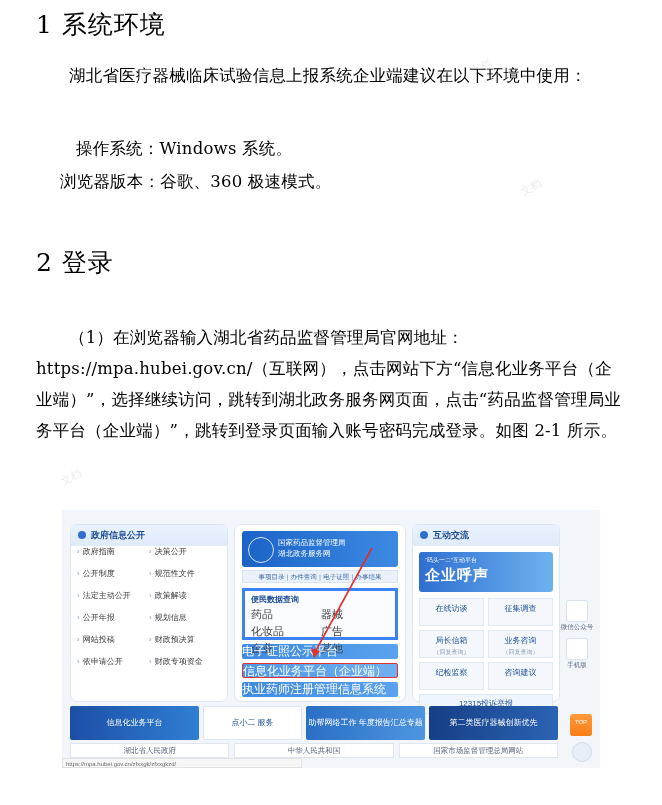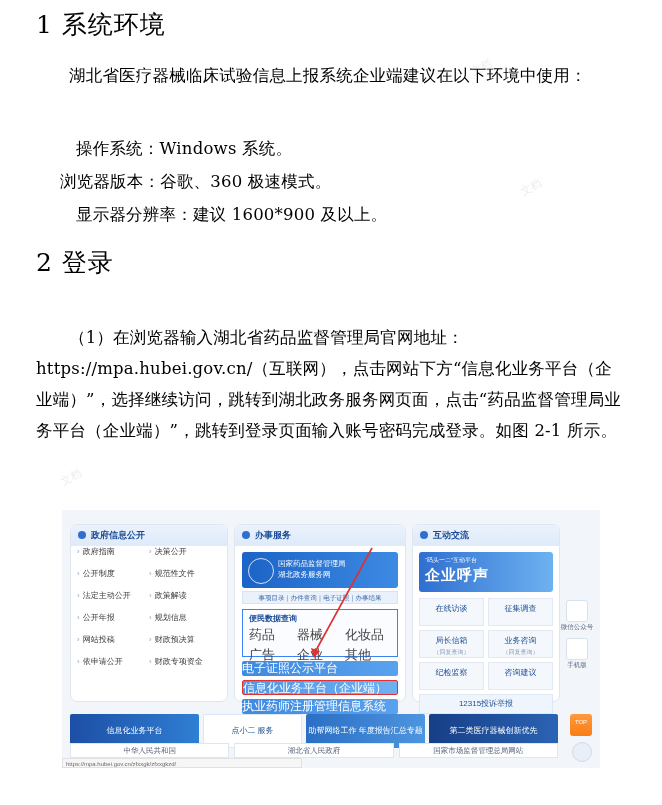--- a/index.html
+++ b/index.html
@@ -133,36 +133,36 @@
     height: 11px;
     background: #eaf1fb;
     border: 1px solid #d6e4f6;
     color: #3b6ba8;
     font-size: 6.5px;
     line-height: 11px;
     text-align: center;
   }
   .svc-box {
     margin: 5px 7px 0 7px;
-    border: 1px solid #3b82f6;
+    border: 3px solid #3b82f6;
     background: #fafcff;
     height: 46px;
   }
   .svc-title {
     font-size: 8px;
     color: #1a4b96;
     padding: 3px 0 2px 6px;
     font-weight: bold;
   }
   .svc-grid {
     display: grid;
-    grid-template-columns: 1fr 1fr 1fr;
+    grid-template-columns: 1fr 1fr;
     gap: 2px;
     padding: 0 6px;
-    font-size: 13px;
+    font-size: 11px;
     color: #444;
   }
   .blue-bar {
     margin: 4px 7px 0 7px;
     height: 15px;
     line-height: 15px;
     text-align: left;
     font-size: 12px;
     color: #fff;
     background: linear-gradient(to right,#3f8ae0,#5aa2ee);
@@ -219,21 +219,21 @@
   
   #rail { position: absolute; right: 6px; top: 90px; width: 34px; text-align: center; }
   .rail-item { margin-bottom: 6px; font-size: 6.5px; color: #5a6b80; }
   .rail-icon {
     width: 20px; height: 20px; margin: 0 auto 1px auto;
     background: #ffffff; border: 1px solid #d8e2ee; border-radius: 3px;
   }
   
   .carousel {
     position: absolute;
-    left: 8px; top: 204px; width: 488px; height: 34px;
+    left: 8px; top: 196px; width: 488px; height: 34px;
     display: grid; grid-template-columns: 1.3fr 1fr 1.2fr 1.3fr; gap: 4px;
   }
   .car {
     border-radius: 2px;
     font-size: 8px; color: #fff;
     display: flex; align-items: center; justify-content: center;
     text-align: center; line-height: 10px;
   }
   .car1 { background: linear-gradient(to right,#1c4fa5,#2f7fd4); }
   .car2 { background: #ffffff; color: #1d4f93; border: 1px solid #dbe6f4; }
@@ -291,21 +291,20 @@
 <div class="page">
 
   <h1 class="section" id="sec1-title">
     <span>1</span>
     <span>系统环境</span>
   </h1>
 
   <p class="body" id="para1">湖北省医疗器械临床试验信息上报系统企业端建议在以下环境中使用：</p>
   <p class="body" id="os-line">操作系统：Windows 系统。</p>
   <p class="body" id="brw-line">浏览器版本：谷歌、360 极速模式。</p>
-  <p class="body" id="res-line">显示器分辨率：建议 1600*900 及以上。</p>
 
   <h1 class="section" id="sec2-title">
     <span>2</span>
     <span>登录</span>
   </h1>
 
   <p class="body" id="para2">（1）在浏览器输入湖北省药品监督管理局官网地址：https://mpa.hubei.gov.cn/（互联网），点击网站下方“信息化业务平台（企业端）”，选择继续访问，跳转到湖北政务服务网页面，点击“药品监督管理局业务平台（企业端）”，跳转到登录页面输入账号密码完成登录。如图 2-1 所示。</p>
 
   <div class="wm" style="left:470px; top:60px;">文档</div>
   <div class="wm" style="left:520px; top:180px;">文档</div>
@@ -330,24 +329,20 @@
           <div class="lnk">公开年报</div>
           <div class="lnk">规划信息</div>
           <div class="lnk">网站投稿</div>
           <div class="lnk">财政预决算</div>
           <div class="lnk">依申请公开</div>
           <div class="lnk">财政专项资金</div>
         </div>
       </div>
 
       <div class="panel" id="panelB">
-        <div class="panel-head">
-          <span class="dot"></span>
-          <span>办事服务</span>
-        </div>
         <div class="gov-banner">
           <div class="gb-seal"></div>
           <div class="gb-txt">
             <div>国家药品监督管理局</div>
             <div>湖北政务服务网</div>
           </div>
         </div>
         <div class="gov-sub">事项目录｜办件查询｜电子证照｜办事结果</div>
         <div class="svc-box">
           <div class="svc-title">便民数据查询</div>
@@ -419,22 +414,22 @@
         <div class="car car2">点小二  服务</div>
         <div class="car car3">助帮网络工作
 年度报告汇总专题</div>
         <div class="car car4">第二类医疗器械创新优先</div>
       </div>
 
       <div class="top-btn">TOP</div>
       <div class="circ-btn"></div>
 
       <div class="footer">
+        <div class="foot">湖北省人民政府</div>
         <div class="foot">中华人民共和国</div>
-        <div class="foot">湖北省人民政府</div>
         <div class="foot">国家市场监督管理总局网站</div>
       </div>
 
       <div class="statusbar">https://mpa.hubei.gov.cn/zfxxgk/zfxxgkzd/</div>
 
       <svg class="arrow-line" viewBox="0 0 538 258">
         <line x1="310" y1="38" x2="252" y2="144" stroke="#e03030" stroke-width="1.6"></line>
         <polygon points="252,148 249,138 258,141" fill="#e03030"></polygon>
       </svg>
 

